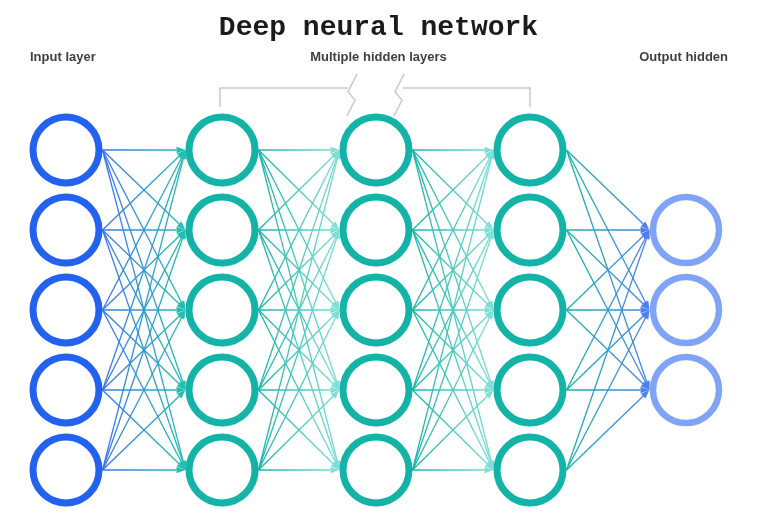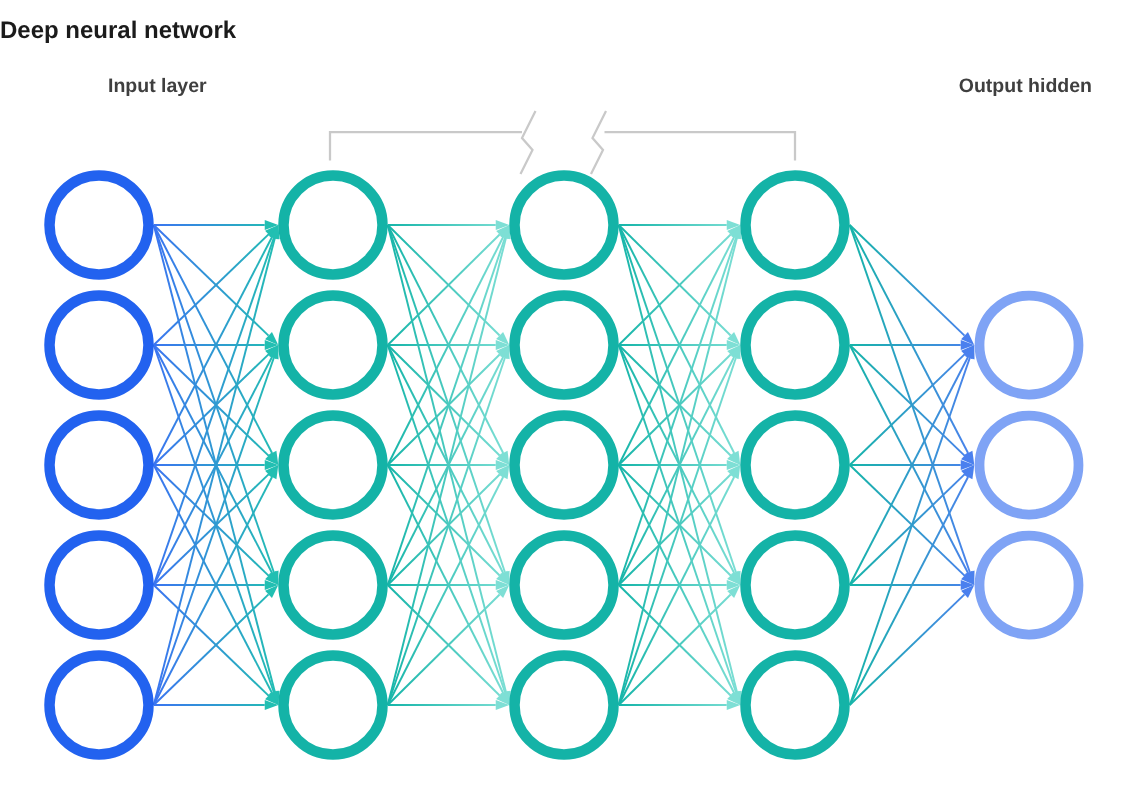--- a/index.html
+++ b/index.html
@@ -13,44 +13,47 @@
     width: 757px;
     height: 523px;
     background: #ffffff;
     overflow: hidden;
   }
   .diagram-title {
     position: absolute;
     top: 12px;
     left: 0;
     width: 100%;
-    font-size: 16px;
+    text-align: center;
+    font-size: 28px;
     font-weight: 700;
     color: #1b1b1b;
     margin: 0;
+    font-family: Liberation Mono, monospace;
   }
   .layer-label {
     position: absolute;
     top: 49px;
     font-size: 13px;
     font-weight: 600;
     color: #3f3f3f;
     white-space: nowrap;
   }
-  .layer-label.input  { left: 30px; margin-left: 42px; }
+  .layer-label.input  { left: 30px; }
   .layer-label.hidden { left: 0; width: 757px; text-align: center; }
   .layer-label.output { right: 29px; }
   svg.net { position: absolute; left: 0; top: 0; }
 </style>
 </head>
 <body>
 
 <div class="canvas">
   <h1 class="diagram-title">Deep neural network</h1>
   <div class="layer-label input">Input layer</div>
+  <div class="layer-label hidden">Multiple hidden layers</div>
   <div class="layer-label output">Output hidden</div>
   <svg class="net" id="net" width="757" height="523" viewBox="0 0 757 523">
       <defs>
         <linearGradient id="g0-0-0" gradientUnits="userSpaceOnUse" x1="102.5" y1="150" x2="185.5" y2="150">
           <stop offset="0" stop-color="#3b74f1"></stop>
           <stop offset="1" stop-color="#22bfb2"></stop>
         </linearGradient>
         <linearGradient id="g0-0-1" gradientUnits="userSpaceOnUse" x1="102.5" y1="150" x2="185.5" y2="230">
           <stop offset="0" stop-color="#3b74f1"></stop>
           <stop offset="1" stop-color="#22bfb2"></stop>

